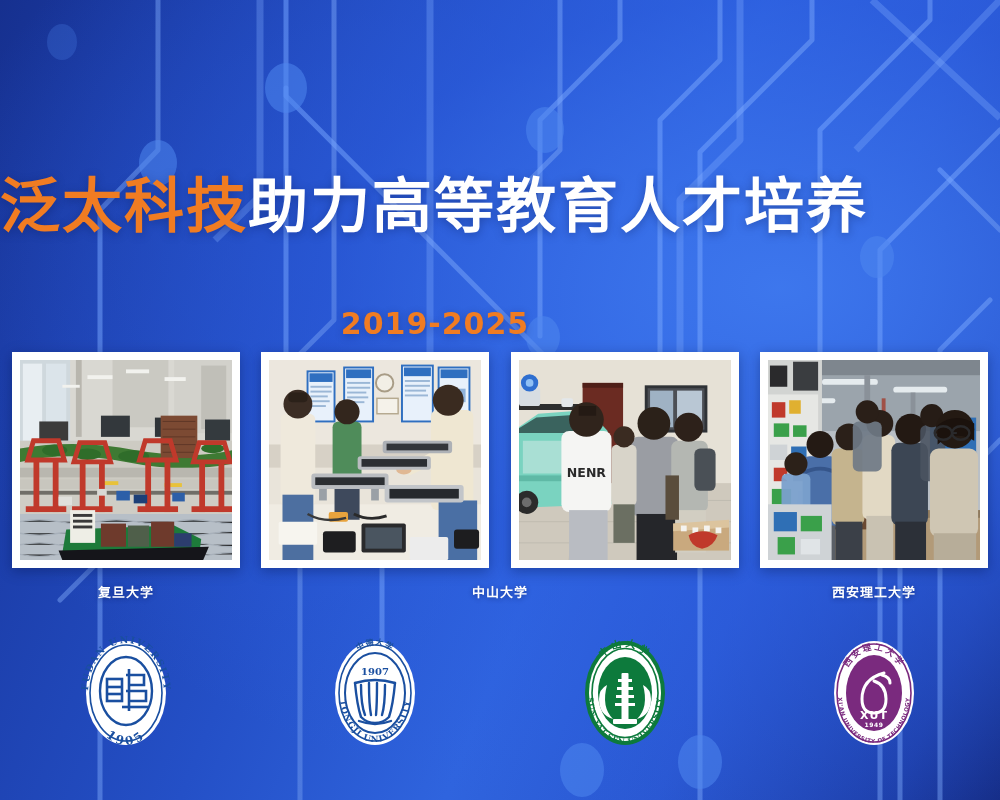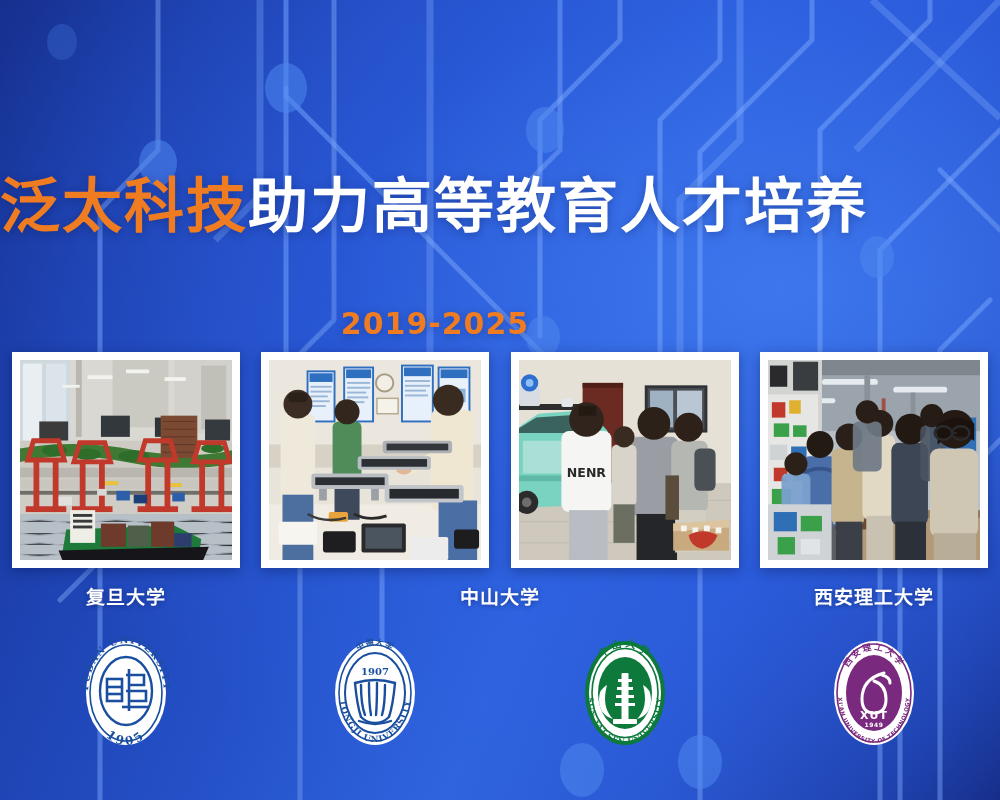--- a/index.html
+++ b/index.html
@@ -52,21 +52,21 @@
     width:100%;height:100%;position:relative;overflow:hidden;background:#9aa6b4;
   }
   .photo svg{display:block;width:100%;height:100%;}
   
   .captions{
     position:absolute;top:582px;left:12px;width:976px;
     display:flex;justify-content:space-between;
   }
   .caption{
     width:228px;text-align:center;color:#ffffff;
-    font-size:19px;font-weight:bold;letter-spacing:1px;
+    font-size:13px;font-weight:bold;letter-spacing:1px;
     text-shadow:0 1px 5px rgba(6,20,72,0.45);
   }
   
   .logos{
     position:absolute;top:630px;left:12px;width:976px;height:130px;
     display:flex;justify-content:space-between;
   }
   .logo-cell{
     width:228px;height:130px;display:flex;align-items:center;justify-content:center;
   }

